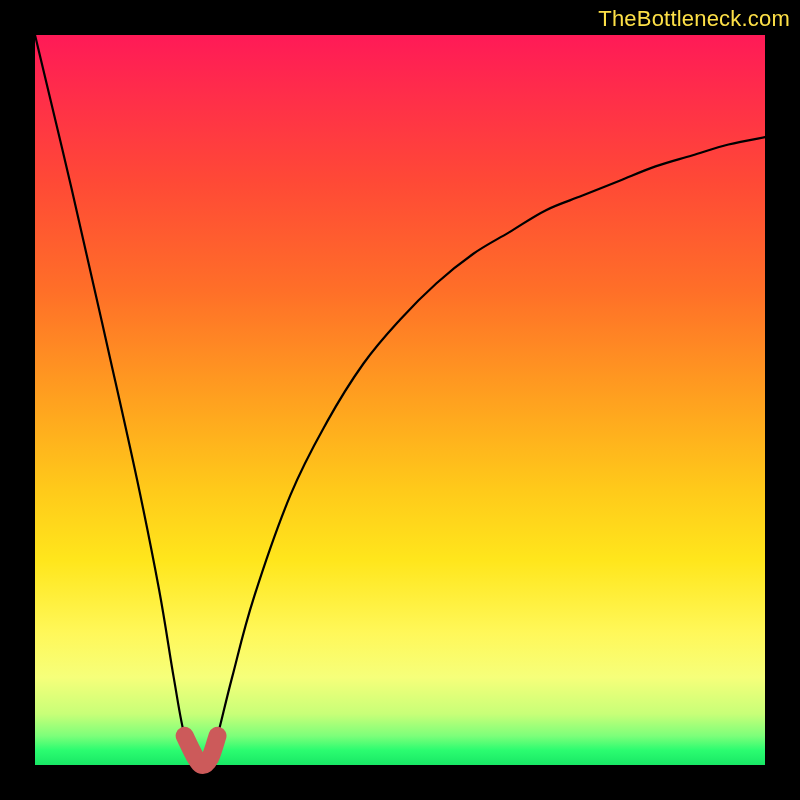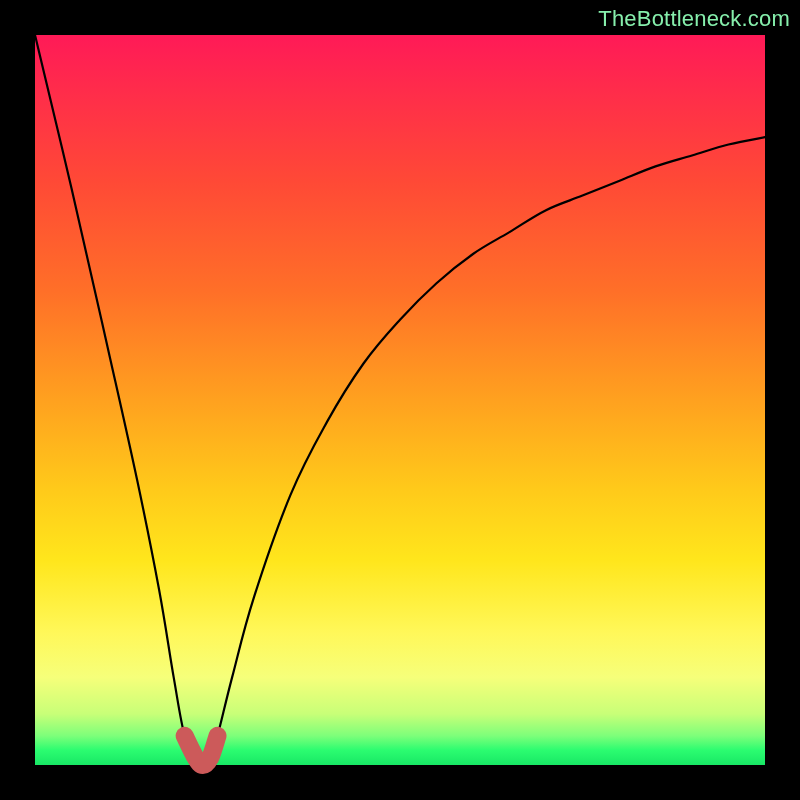--- a/index.html
+++ b/index.html
@@ -40,21 +40,21 @@
       #c8ff78 93%,
       #7dff7a 96%,
       #2bfc70 98%,
       #18e765 100%
     );
   }
   .watermark {
     position: absolute;
     top: 6px;
     right: 10px;
-    color: #86efac;
+    color: #fde047;
     font-size: 22px;
     font-weight: 500;
     letter-spacing: 0.2px;
     user-select: none;
   }
   svg.curves {
     position: absolute;
     left: 0;
     top: 0;
     width: 730px;

